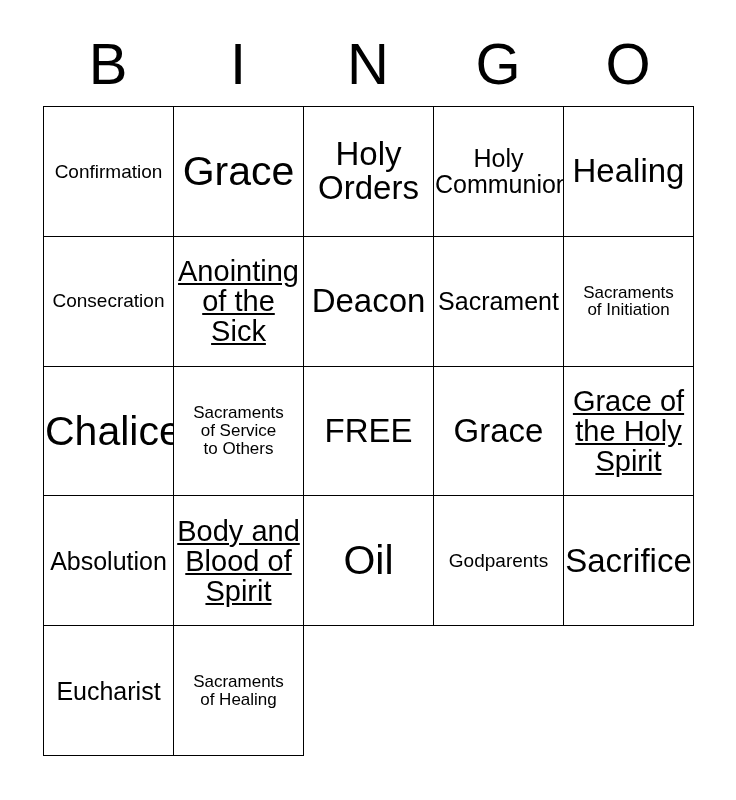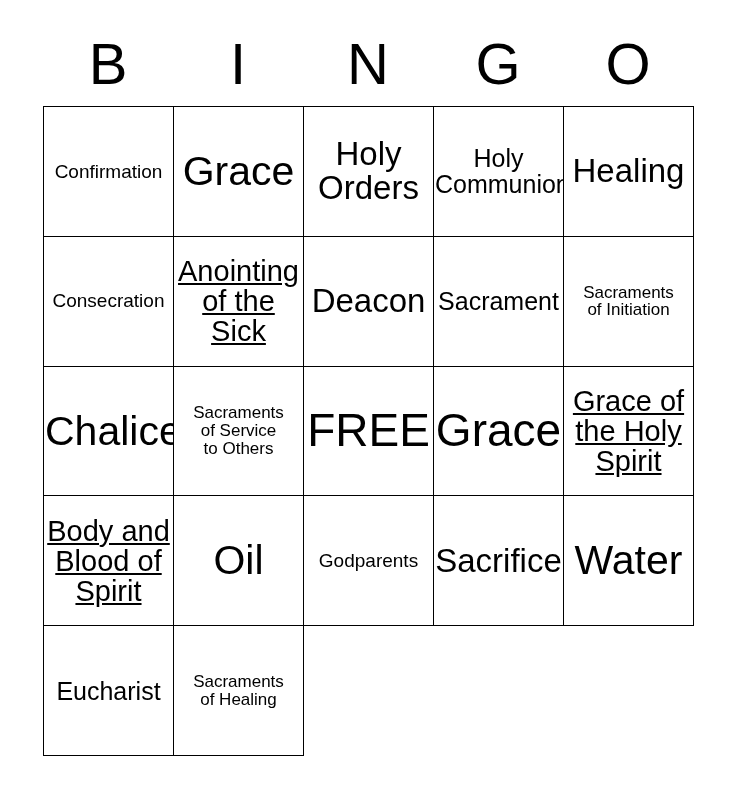--- a/index.html
+++ b/index.html
@@ -77,21 +77,21 @@
     display: block;
     width: 100%;
     line-height: 1.04;
     color: #000000;
     white-space: pre-line;
     word-break: normal;
   }
 
   
   .fs-xxl { font-size: 41px; }
-  .fs-xl  { font-size: 46px; }
+  .fs-xl  { font-size: 33px; }
   .fs-l   { font-size: 33px; }
   .fs-m   { font-size: 29px; text-decoration: underline; }
   .fs-s   { font-size: 25px; }
   .fs-xs  { font-size: 17px; }
   .fs-xxs { font-size: 19px; }
 </style>
 </head>
 <body>
 
 <div class="bingo-card">
@@ -153,37 +153,37 @@
       </div>
       <div class="bingo-cell">
         <span class="cell-text fs-xl">Grace</span>
       </div>
       <div class="bingo-cell">
         <span class="cell-text fs-m">Grace of
 the Holy
 Spirit</span>
       </div>
       <div class="bingo-cell">
+        <span class="cell-text fs-s">Absolution</span>
+      </div>
+      <div class="bingo-cell">
         <span class="cell-text fs-m">Body and
 Blood of
 Spirit</span>
       </div>
       <div class="bingo-cell">
         <span class="cell-text fs-xxl">Oil</span>
       </div>
       <div class="bingo-cell">
         <span class="cell-text fs-xxs">Godparents</span>
       </div>
       <div class="bingo-cell">
         <span class="cell-text fs-l">Sacrifice</span>
       </div>
       <div class="bingo-cell">
-        <span class="cell-text fs-xxl">Water</span>
-      </div>
-      <div class="bingo-cell">
         <span class="cell-text fs-s">Eucharist</span>
       </div>
       <div class="bingo-cell">
         <span class="cell-text fs-xs">Sacraments
 of Healing</span>
       </div>
     </div>
 
 </div>
 

